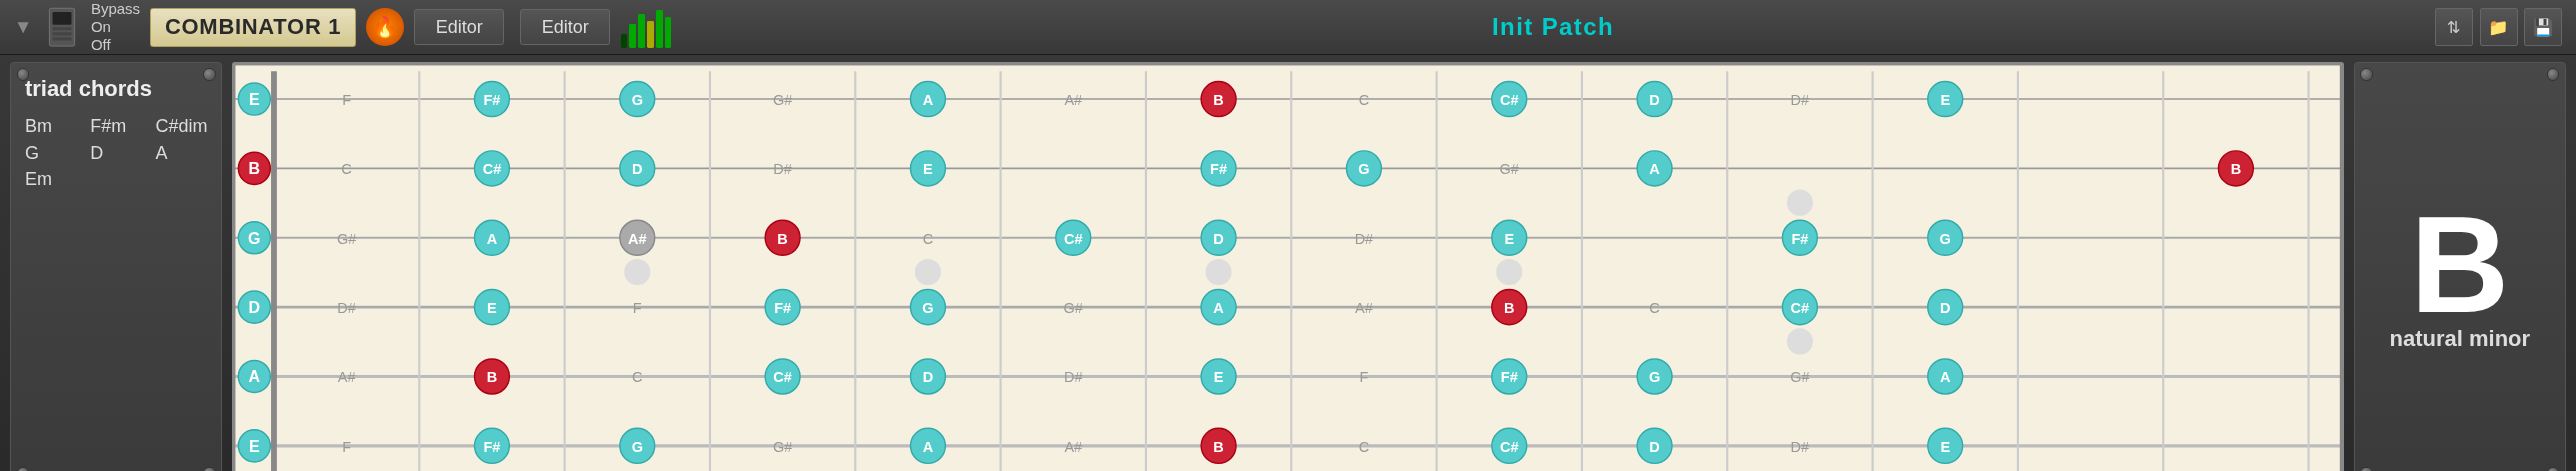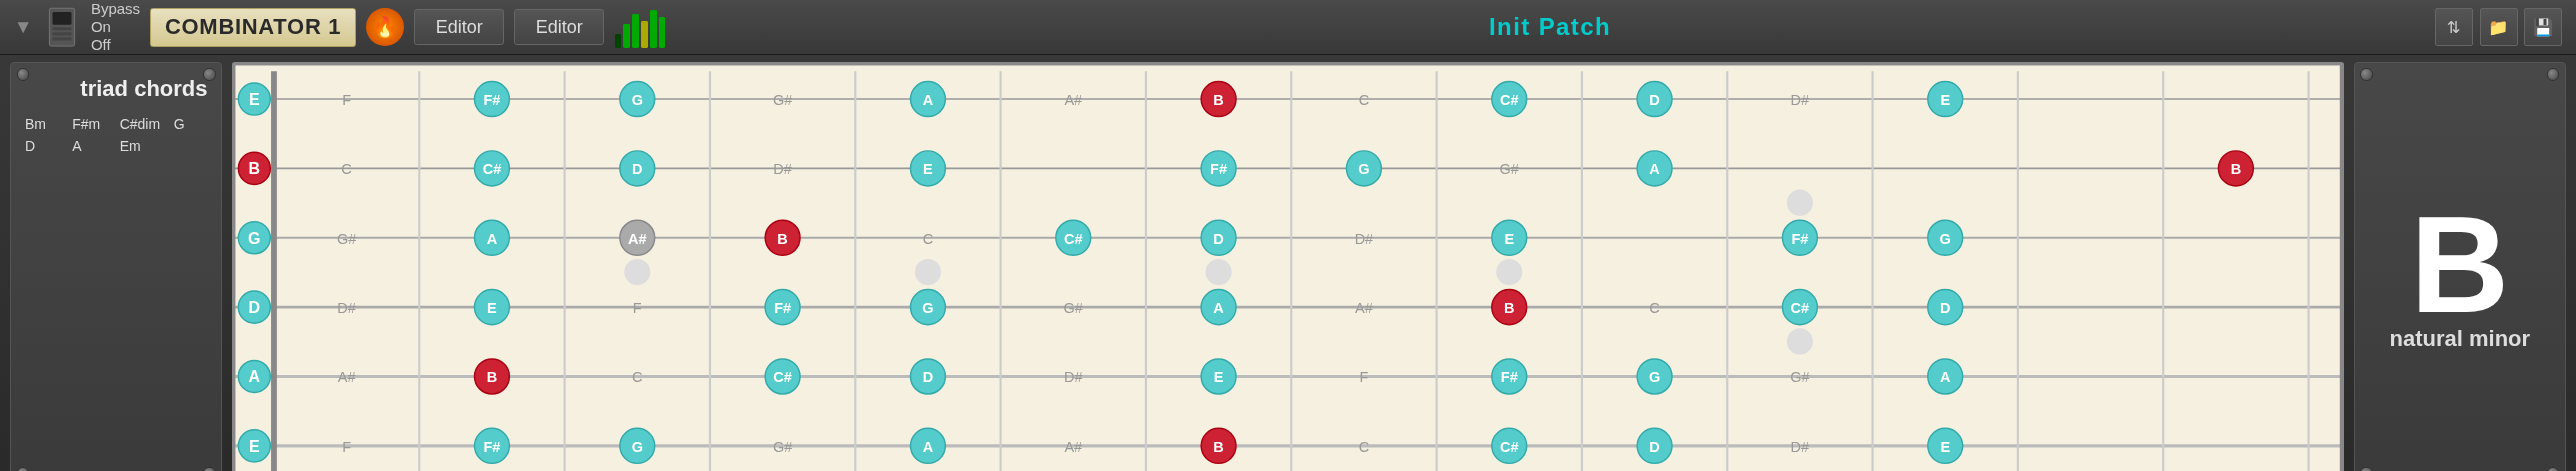--- a/index.html
+++ b/index.html
@@ -82,21 +82,21 @@
       background: radial-gradient(circle, #ff8800, #cc4400);
       border-radius: 50%;
       display: flex;
       align-items: center;
       justify-content: center;
       font-size: 20.5px;
     }
 
     .top-buttons {
       display: flex;
-      gap: 10px;
+      gap: 16px;
       align-items: flex-end;
     }
 
     .top-btn {
       background: linear-gradient(180deg, #555 0%, #444 100%);
       color: #ddd;
       border: 0.7px solid #666;
       border-radius: 2.7px;
       padding: 6.8px 20.5px;
       font-size: 18px;
@@ -170,28 +170,27 @@
       padding: 13.7px;
       color: #fff;
       flex-shrink: 0;
     }
 
     .chords-title {
       font-size: 22px;
       font-weight: bold;
       margin-bottom: 13.7px;
       color: #eee;
-      text-align: right;
     }
 
     .chords-grid {
       display: grid;
-      grid-template-columns: 1fr 1fr 1fr 1fr;
+      grid-template-columns: 1fr 1fr 1fr;
       gap: 5.5px 13.7px;
-      font-size: 14px;
+      font-size: 18px;
       color: #ddd;
     }
 
     
     .fretboard-container {
       flex: 1;
       background: #f5f0e0;
       border: 2px solid #888;
       border-radius: 2.7px;
       position: relative;

